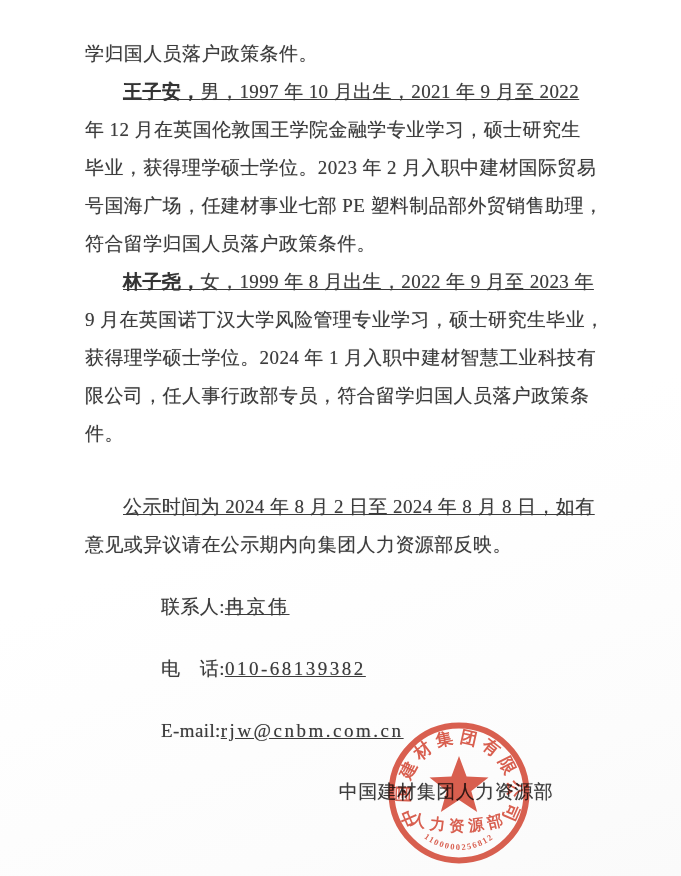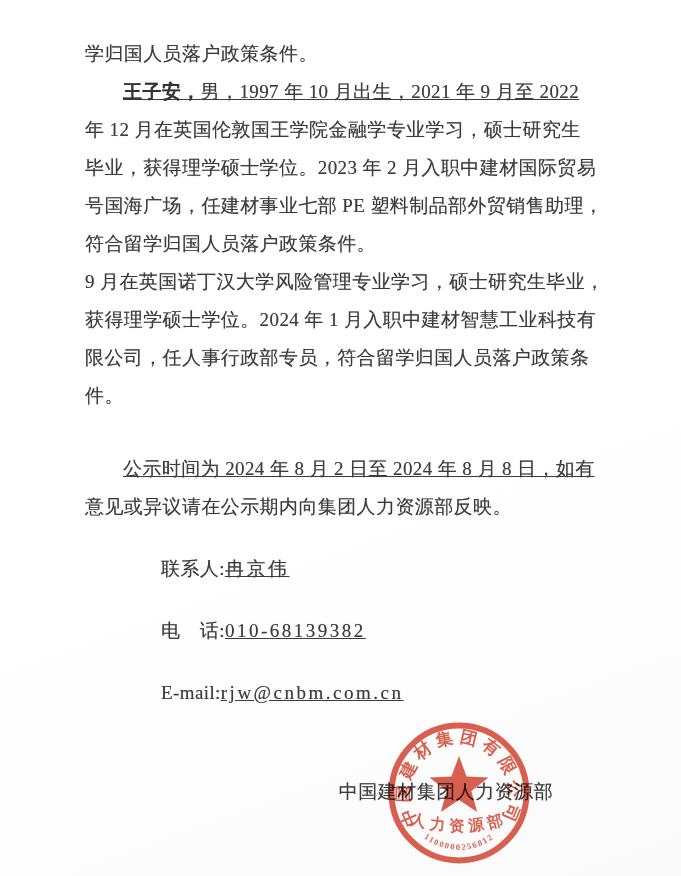--- a/index.html
+++ b/index.html
@@ -54,20 +54,21 @@
   <div class="doc">
 
     <div class="line">学归国人员落户政策条件。</div>
 
     <div class="line indent"><span class="pname">王子安，</span><span>男，1997 年 10 月出生，2021 年 9 月至 2022</span></div>
     <div class="line">年 12 月在英国伦敦国王学院金融学专业学习，硕士研究生</div>
     <div class="line">毕业，获得理学硕士学位。2023 年 2 月入职中建材国际贸易</div>
     <div class="line">号国海广场，任建材事业七部 PE 塑料制品部外贸销售助理，</div>
     <div class="line">符合留学归国人员落户政策条件。</div>
 
+    <div class="line indent"><span class="pname">林子尧，</span><span>女，1999 年 8 月出生，2022 年 9 月至 2023 年</span></div>
     <div class="line">9 月在英国诺丁汉大学风险管理专业学习，硕士研究生毕业，</div>
     <div class="line">获得理学硕士学位。2024 年 1 月入职中建材智慧工业科技有</div>
     <div class="line">限公司，任人事行政部专员，符合留学归国人员落户政策条</div>
     <div class="line">件。</div>
 
     <div class="line indent gap-top">公示时间为 2024 年 8 月 2 日至 2024 年 8 月 8 日，如有</div>
     <div class="line">意见或异议请在公示期内向集团人力资源部反映。</div>
 
     <div class="line indent contact-row"><span class="clabel">联系人:</span><span class="cvalue">冉京伟</span></div>
     <div class="line indent contact-row"><span class="clabel">电　话:</span><span class="cvalue">010-68139382</span></div>

